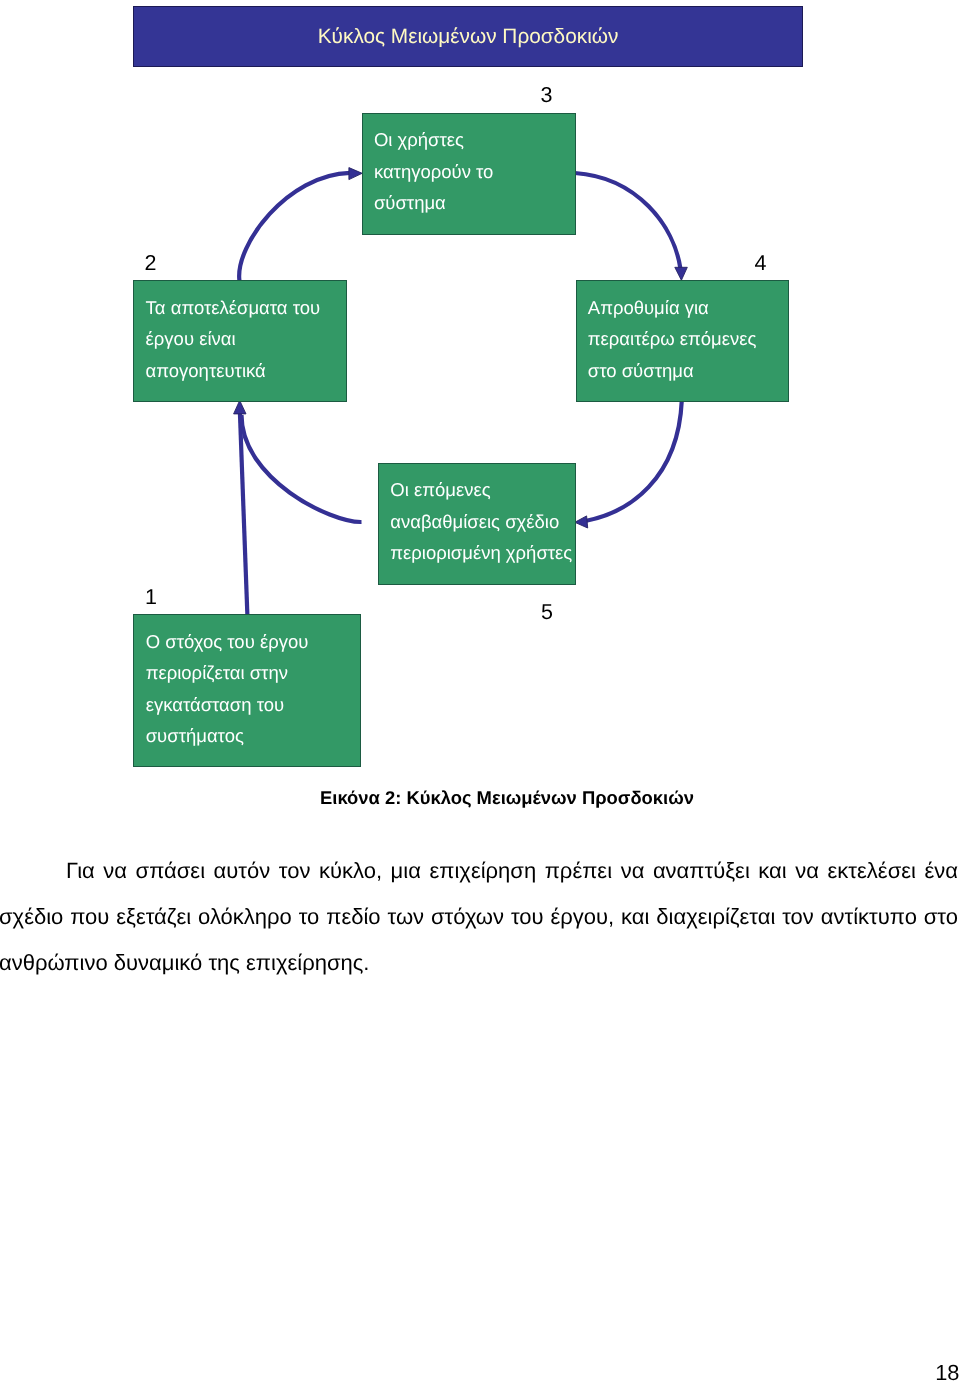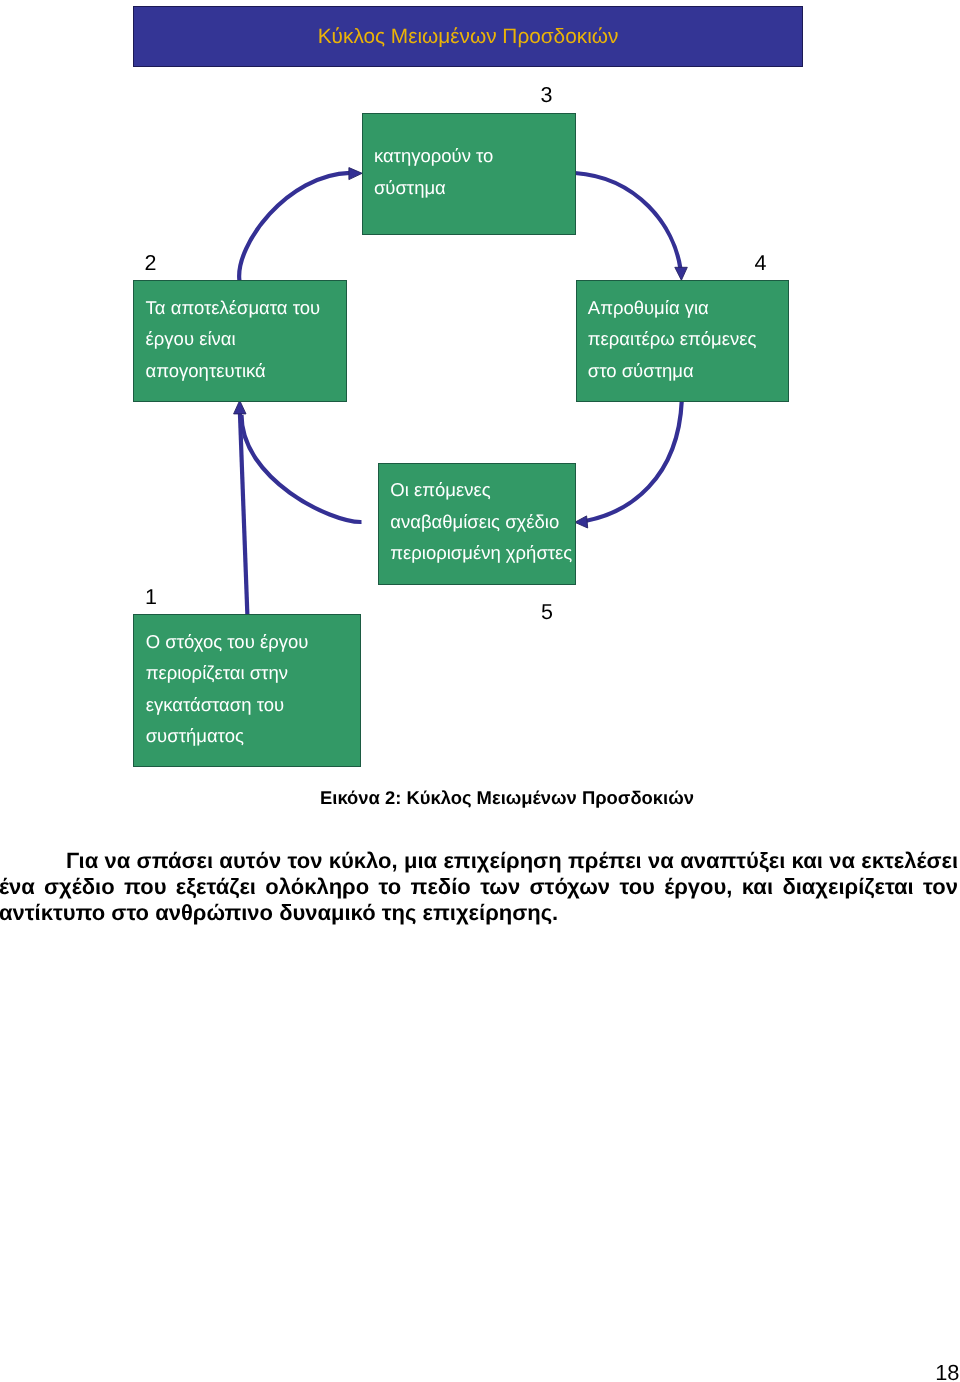--- a/index.html
+++ b/index.html
@@ -1,25 +1,25 @@
 <!DOCTYPE html>
 <html><head>
 <meta charset="utf-8">
 <style>
   html,body{margin:0;padding:0;background:#ffffff;}
   body{width:960px;height:1382px;position:relative;overflow:hidden;font-family:"Liberation Sans",sans-serif;color:#000;-webkit-font-smoothing:antialiased;text-rendering:geometricPrecision;}
   .page{position:absolute;left:0;top:0;width:960px;height:1382px;}
   #title-bar{position:absolute;left:133.2px;top:6.3px;width:669.8px;height:60.3px;background:#343595;border:1px solid #1c1a55;box-sizing:border-box;}
-  #title-text{position:absolute;left:0;top:0;width:100%;height:100%;display:flex;align-items:center;justify-content:center;color:#eab308;font-size:20.8px;letter-spacing:0px;padding-top:2px;box-sizing:border-box;}
+  #title-text{position:absolute;left:0;top:0;width:100%;height:100%;display:flex;align-items:center;justify-content:center;color:#fef9c3;font-size:20.8px;letter-spacing:0px;padding-top:2px;box-sizing:border-box;}
   #title-label{will-change:opacity;}
   .node-line{white-space:nowrap;will-change:opacity;}
   .node{position:absolute;background:#339966;border:1px solid #1c5b42;box-sizing:border-box;color:#ffffff;font-size:18.5px;line-height:31.5px;padding-left:11.3px;padding-right:4px;padding-bottom:4px;display:flex;flex-direction:column;justify-content:center;}
   .num{position:absolute;font-size:21.5px;line-height:1;color:#000;}
   #caption{position:absolute;left:-1px;top:787px;width:960px;text-align:center;font-size:18.4px;font-weight:bold;padding-left:28px;}
-  #para{position:absolute;left:-1px;top:848px;width:959px;font-size:22px;line-height:26px;text-align:justify;text-indent:67px;font-weight:bold;}
+  #para{position:absolute;left:-1px;top:848px;width:959px;font-size:22px;line-height:46px;text-align:justify;text-indent:67px;}
   #pageno{position:absolute;left:0;top:1362px;width:959.5px;text-align:right;font-size:21.8px;line-height:1;}
   svg#arrows{position:absolute;left:0;top:0;width:960px;height:1382px;}
 </style>
 </head>
 <body>
 
 <div class="page">
   <div id="title-bar">
     <div id="title-text">
         <span id="title-label">Κύκλος Μειωμένων Προσδοκιών</span>
@@ -47,20 +47,21 @@
       <div class="node-line">περιορίζεται στην</div>
       <div class="node-line">εγκατάσταση του</div>
       <div class="node-line">συστήματος</div>
     </div>
   <div class="node" style="left:133.3px;top:280.3px;width:213.6px;height:121.7px">
       <div class="node-line">Τα αποτελέσματα του</div>
       <div class="node-line">έργου είναι</div>
       <div class="node-line">απογοητευτικά</div>
     </div>
   <div class="node" style="left:361.6px;top:112.7px;width:214.4px;height:121.9px">
+      <div class="node-line">Οι χρήστες</div>
       <div class="node-line">κατηγορούν το</div>
       <div class="node-line">σύστημα</div>
     </div>
   <div class="node" style="left:575.5px;top:280.3px;width:213.1px;height:121.7px">
       <div class="node-line">Απροθυμία για</div>
       <div class="node-line">περαιτέρω επόμενες</div>
       <div class="node-line">στο σύστημα</div>
     </div>
   <div class="node" style="left:378px;top:462.5px;width:198px;height:122.1px">
       <div class="node-line">Οι επόμενες</div>

